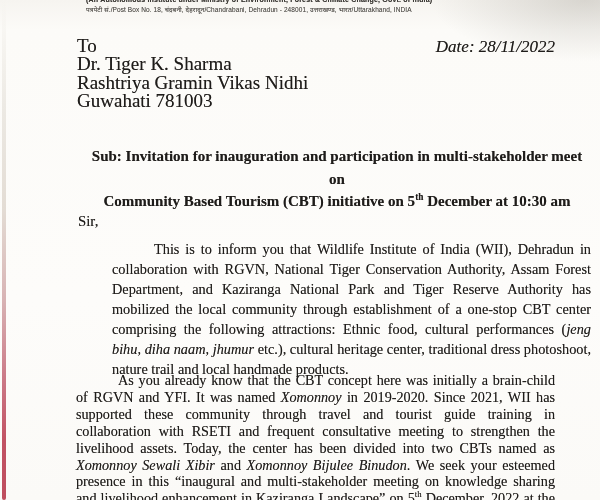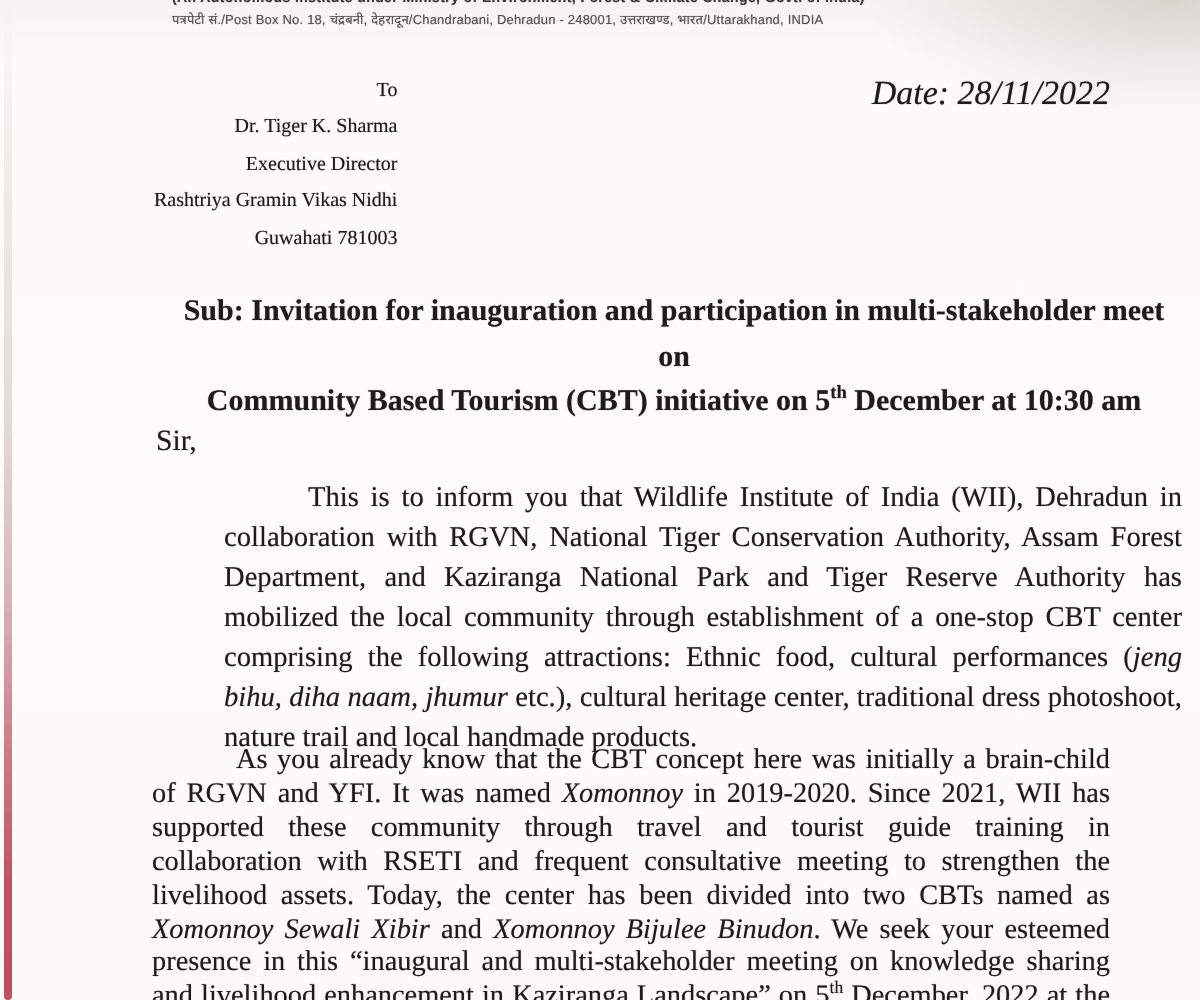--- a/index.html
+++ b/index.html
@@ -39,21 +39,21 @@
   .letterhead .lh2{
     font-size:6.5px;margin-top:2px;letter-spacing:.1px;white-space:nowrap;opacity:.85;
   }
   .date{
     position:absolute;top:37px;right:45px;
     font-size:17px;
     font-style:italic;
   }
   .recipient{
     position:absolute;left:77px;top:37px;
-    font-size:10px;line-height:18.4px;text-align:right;
+    font-size:19px;line-height:18.4px;
   }
   .subject{
     position:absolute;left:55px;top:145px;width:500px;
     text-align:center;font-weight:bold;
     font-size:15px;line-height:22.5px;margin-left:32px;
   }
   .greeting{
     position:absolute;left:78px;top:213px;
     font-size:14.8px;
   }
@@ -77,21 +77,20 @@
   <div class="letterhead">
     <div class="lh1">(An Autonomous Institute under Ministry of Environment, Forest &amp; Climate Change, Govt. of India)</div>
     <div class="lh2">पत्रपेटी सं./Post Box No. 18, चंद्रबनी, देहरादून/Chandrabani, Dehradun - 248001, उत्तराखण्ड, भारत/Uttarakhand, INDIA</div>
   </div>
 
   <div class="date">Date: 28/11/2022</div>
 
   <div class="recipient">
     <div>To</div>
     <div>Dr. Tiger K. Sharma</div>
-    <div>Executive Director</div>
     <div>Rashtriya Gramin Vikas Nidhi</div>
     <div>Guwahati 781003</div>
   </div>
 
   <div class="subject">
     <div>Sub: Invitation for inauguration and participation in multi-stakeholder meet on</div>
     <div><span>Community Based Tourism (CBT) initiative on 5</span><sup>th</sup><span> December at 10:30 am</span></div>
   </div>
 
   <div class="greeting">Sir,</div>

